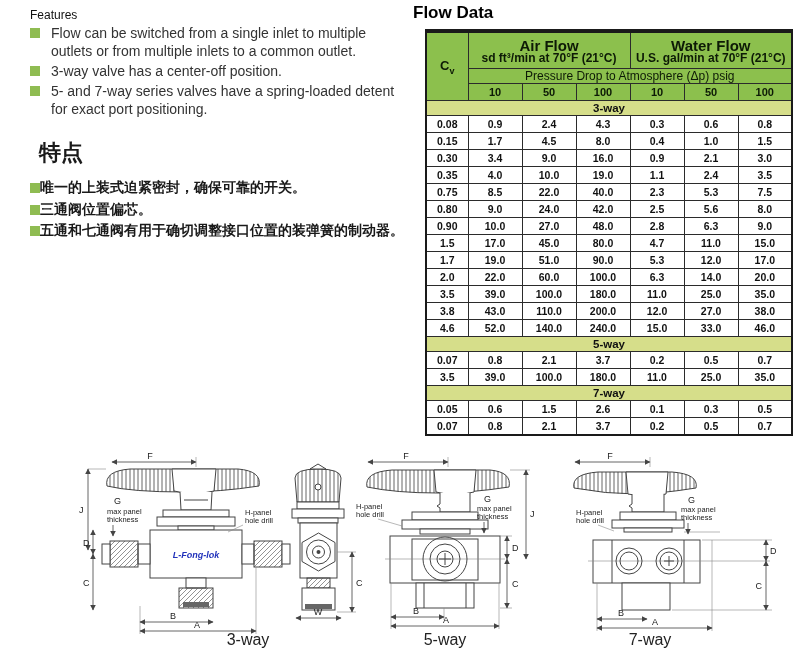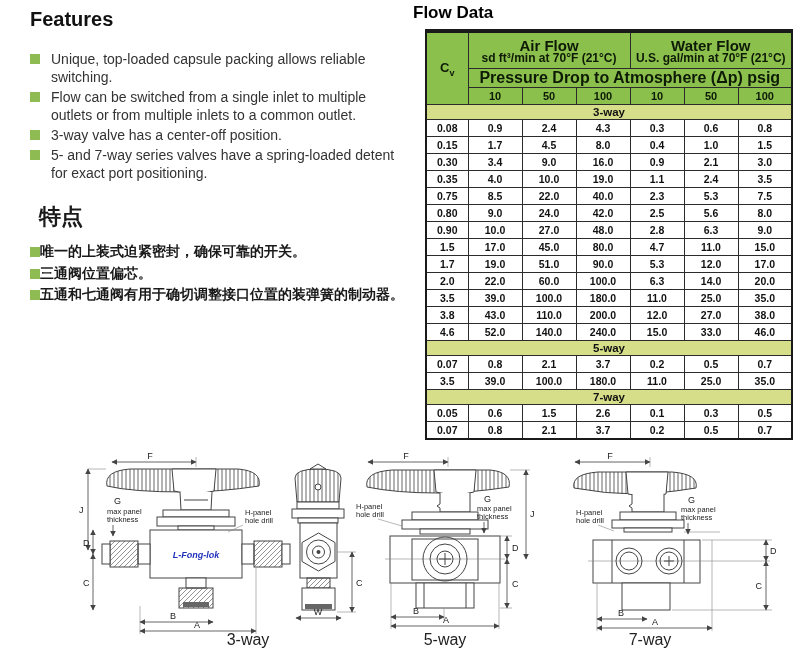--- a/index.html
+++ b/index.html
@@ -2,21 +2,21 @@
 <html style="--header-green: #8CC04D; --band-green: #D6DE8A; --bullet-green: #8FBC52; --watermark-blue: #2233BB;"><head>
 <meta charset="utf-8">
 <style>
   html,body{margin:0;padding:0;background:#fff;}
   body{width:800px;height:661px;position:relative;overflow:hidden;
        font-family:"Liberation Sans",sans-serif;color:#222;}
   .page{position:absolute;inset:0;background:#fff;}
 
   
   .left-col{position:absolute;left:30px;top:8px;width:378px;}
-  .features-title{font-size:20px;font-weight:bold;color:#111;margin:0 0 19px 0;}
+  .features-title{font-size:12px;font-weight:normal;color:#111;margin:0 0 2px 0;}
   ul.blist{list-style:none;margin:0;padding:0;font-size:14px;line-height:18px;color:#333;}
   ul.blist li{position:relative;padding-left:21px;margin:0 0 2px 0;}
   ul.blist .bullet{position:absolute;left:0;top:4px;width:10px;height:10px;
                    background:var(--bullet-green,#8FBC52);}
   .cn-title{font-size:22px;font-weight:bold;color:#1a1a1a;margin:20px 0 10px 9px;}
   ul.cnlist{list-style:none;margin:0;padding:0;font-size:14px;line-height:19.5px;color:#1a1a1a;font-weight:bold;}
   ul.cnlist li{position:relative;padding-left:10px;margin:0 0 2px 0;}
   ul.cnlist .bullet{position:absolute;left:0;top:5px;width:10px;height:10px;
                     background:var(--bullet-green,#8FBC52);}
 
@@ -26,21 +26,21 @@
   table.flow{border-collapse:collapse;table-layout:fixed;width:368px;margin-left:12px;
              border:2px solid #1a1a1a;border-top-width:4px;}
   table.flow th,table.flow td{border:1px solid #2b2b2b;text-align:center;padding:0;overflow:hidden;}
   table.flow thead th{background:var(--header-green,#8CC04D);color:#0d1a06;}
   col.c-cv{width:42px;} col.c-v{width:54px;}
   th.cv-cell{font-size:13px;font-weight:bold;}
   th.cv-cell sub{font-size:9px;}
   .grp{height:35px;vertical-align:middle;}
   .grp .l1{font-size:15px;font-weight:bold;line-height:13px;padding-top:3px;}
   .grp .l2{font-size:12px;font-weight:bold;line-height:13px;text-align:center;}
-  th.pd{font-size:16px;font-weight:bold;height:13px;}
+  th.pd{font-size:12px;font-weight:normal;height:13px;}
   tr.nums th{font-size:11px;font-weight:bold;height:16px;}
   tr.section-row td{background:var(--band-green,#D6DE8A);font-size:11.5px;font-weight:bold;
                     height:14px;color:#111;}
   tbody td{font-size:10.5px;font-weight:bold;height:16px;color:#111;background:#fff;}
 
   
   .diagrams{position:absolute;left:0;top:446px;width:800px;height:215px;}
   svg{font-family:"Liberation Sans",sans-serif;}
   .ln{fill:#fff;stroke:#444;stroke-width:1;}
   .lnf{fill:none;stroke:#444;stroke-width:1;}
@@ -53,24 +53,20 @@
 </style>
 </head>
 <body>
 
 <div class="page">
 
   <div class="left-col">
     <h1 class="features-title">Features</h1>
     <ul class="blist">
 
-        <li>
-          <span class="bullet"></span>
-          <span>Unique, top-loaded capsule packing allows reliable switching.</span>
-        </li>
 
         <li>
           <span class="bullet"></span>
           <span>Flow can be switched from a single inlet to multiple outlets or from multiple inlets to a common outlet.</span>
         </li>
 
         <li>
           <span class="bullet"></span>
           <span>3-way valve has a center-off position.</span>
         </li>

